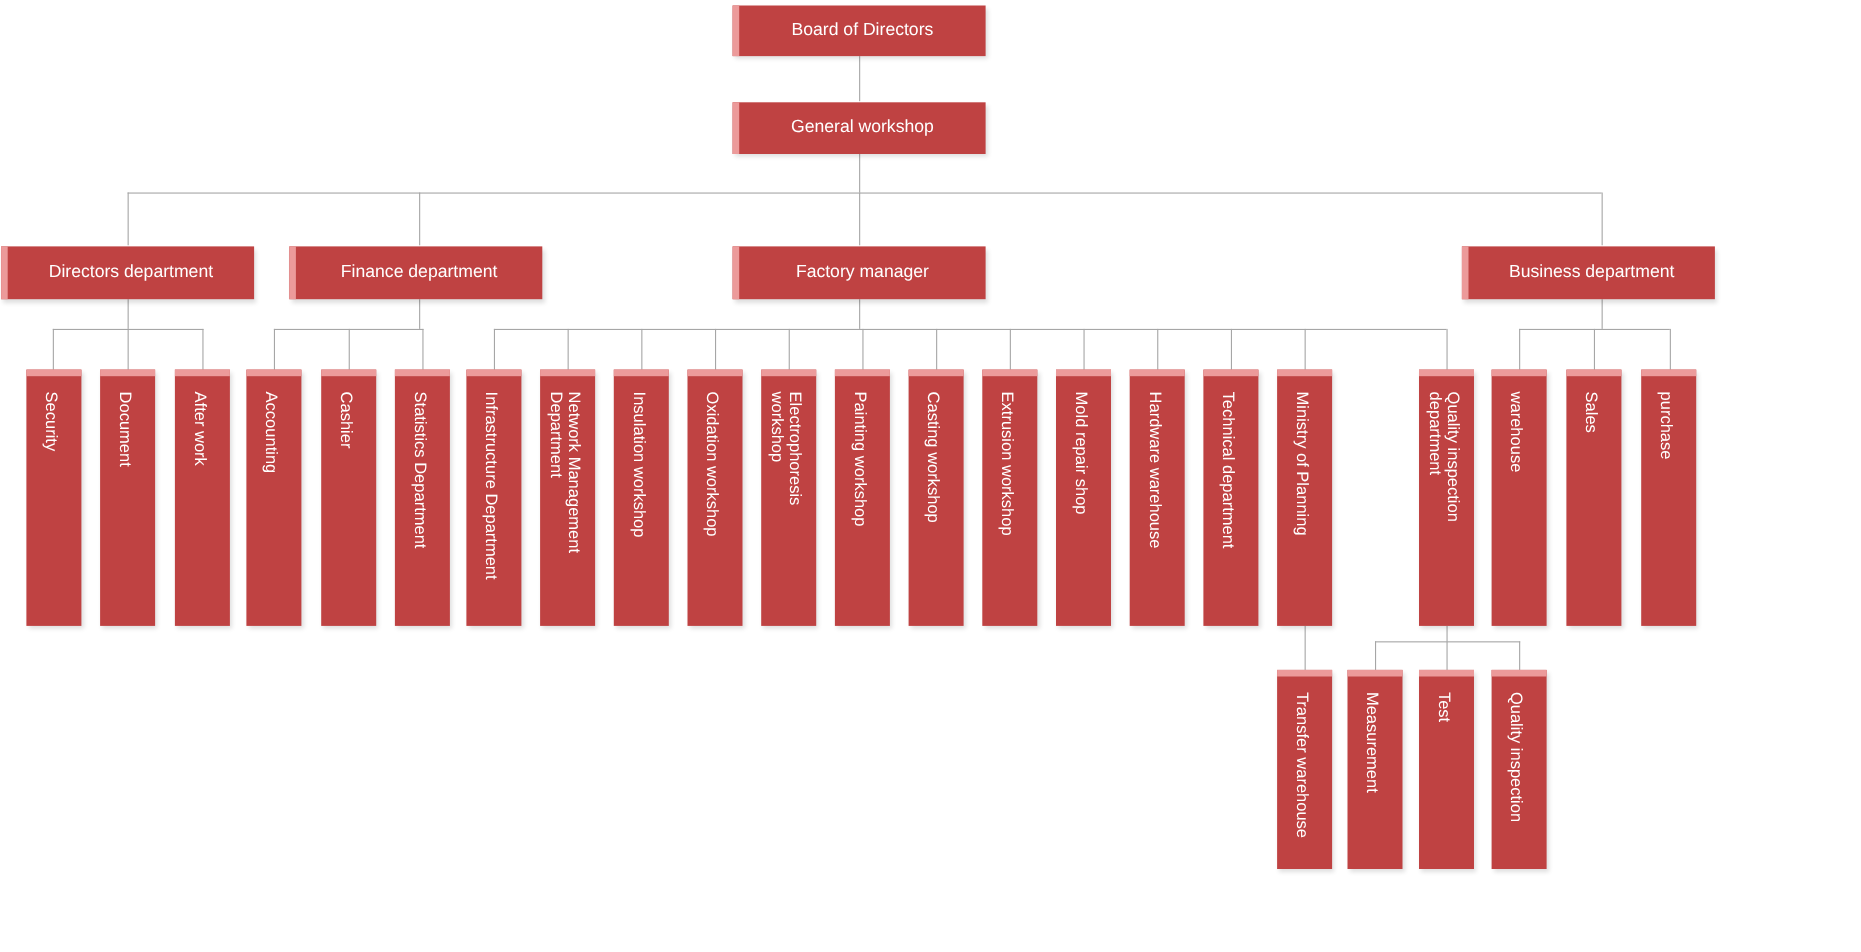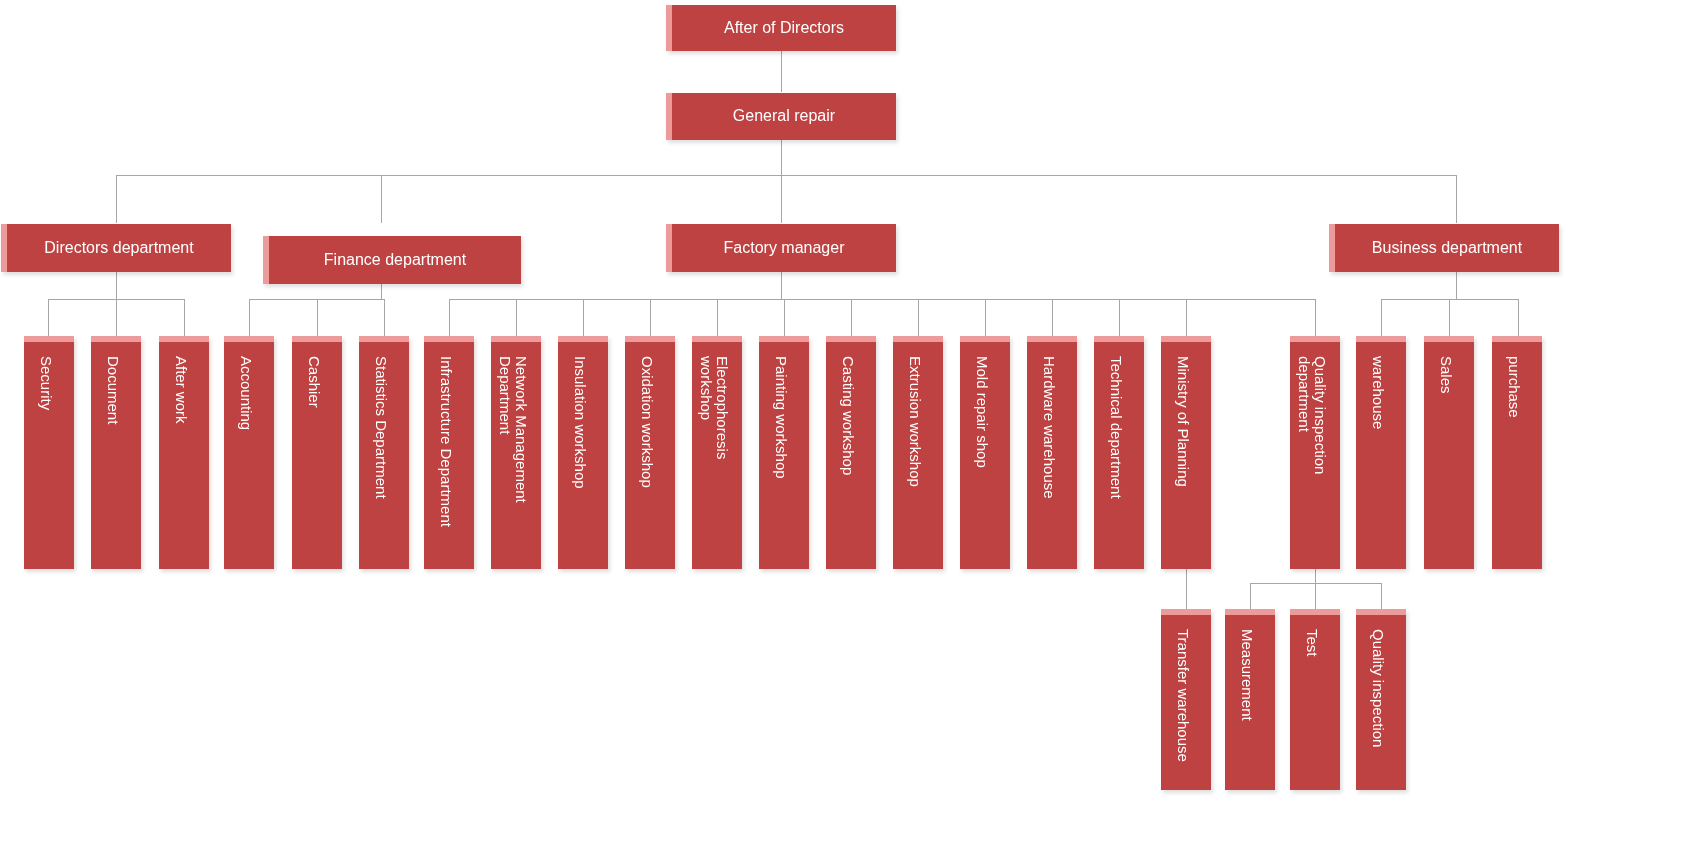--- a/index.html
+++ b/index.html
@@ -102,32 +102,32 @@
 
   <div class="ln lv" style="left:1186px;top:569px;height:40px;"></div>
 
   <div class="ln lv" style="left:1315px;top:569px;height:14px;"></div>
   <div class="ln lh" style="left:1250px;top:583px;width:132px;"></div>
   <div class="ln lv" style="left:1250px;top:583px;height:26px;"></div>
   <div class="ln lv" style="left:1315px;top:583px;height:26px;"></div>
   <div class="ln lv" style="left:1381px;top:583px;height:26px;"></div>
 
   <div class="node h" style="left:666px;top:5px;width:230px;height:46px;">
-    <span class="lbl">After of Directors</span>
+    <span class="lbl">Board of Directors</span>
   </div>
 
   <div class="node h" style="left:666px;top:93px;width:230px;height:47px;">
-    <span class="lbl">General repair</span>
+    <span class="lbl">General workshop</span>
   </div>
 
   <div class="node h" style="left:1px;top:224px;width:230px;height:48px;">
     <span class="lbl">Directors department</span>
   </div>
 
-  <div class="node h" style="left:263px;top:236px;width:258px;height:48px;">
+  <div class="node h" style="left:263px;top:224px;width:230px;height:48px;">
     <span class="lbl">Finance department</span>
   </div>
 
   <div class="node h" style="left:1329px;top:224px;width:230px;height:48px;">
     <span class="lbl">Business department</span>
   </div>
 
   <div class="node h" style="left:666px;top:224px;width:230px;height:48px;">
     <span class="lbl">Factory manager</span>
   </div>

